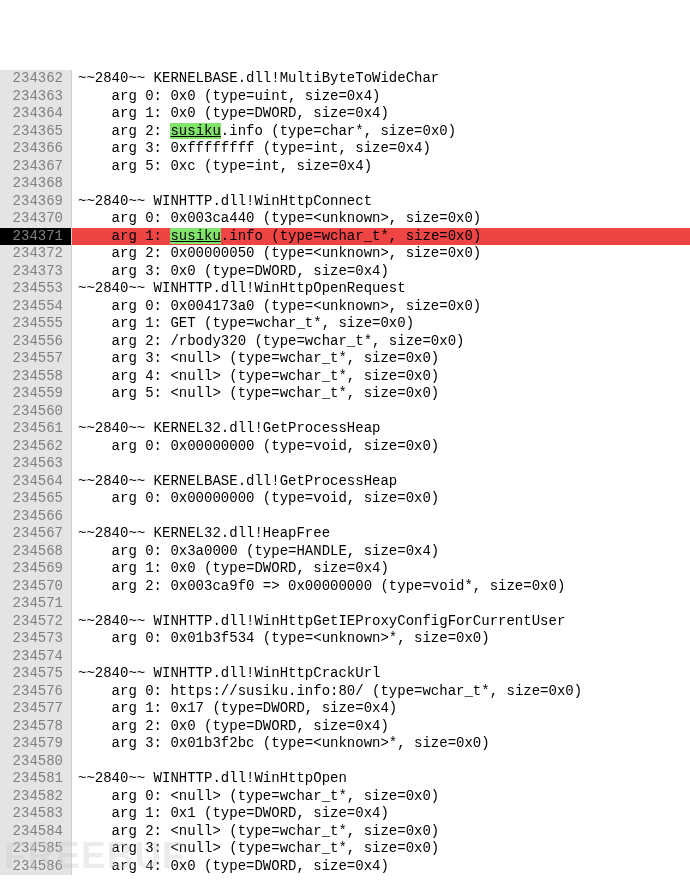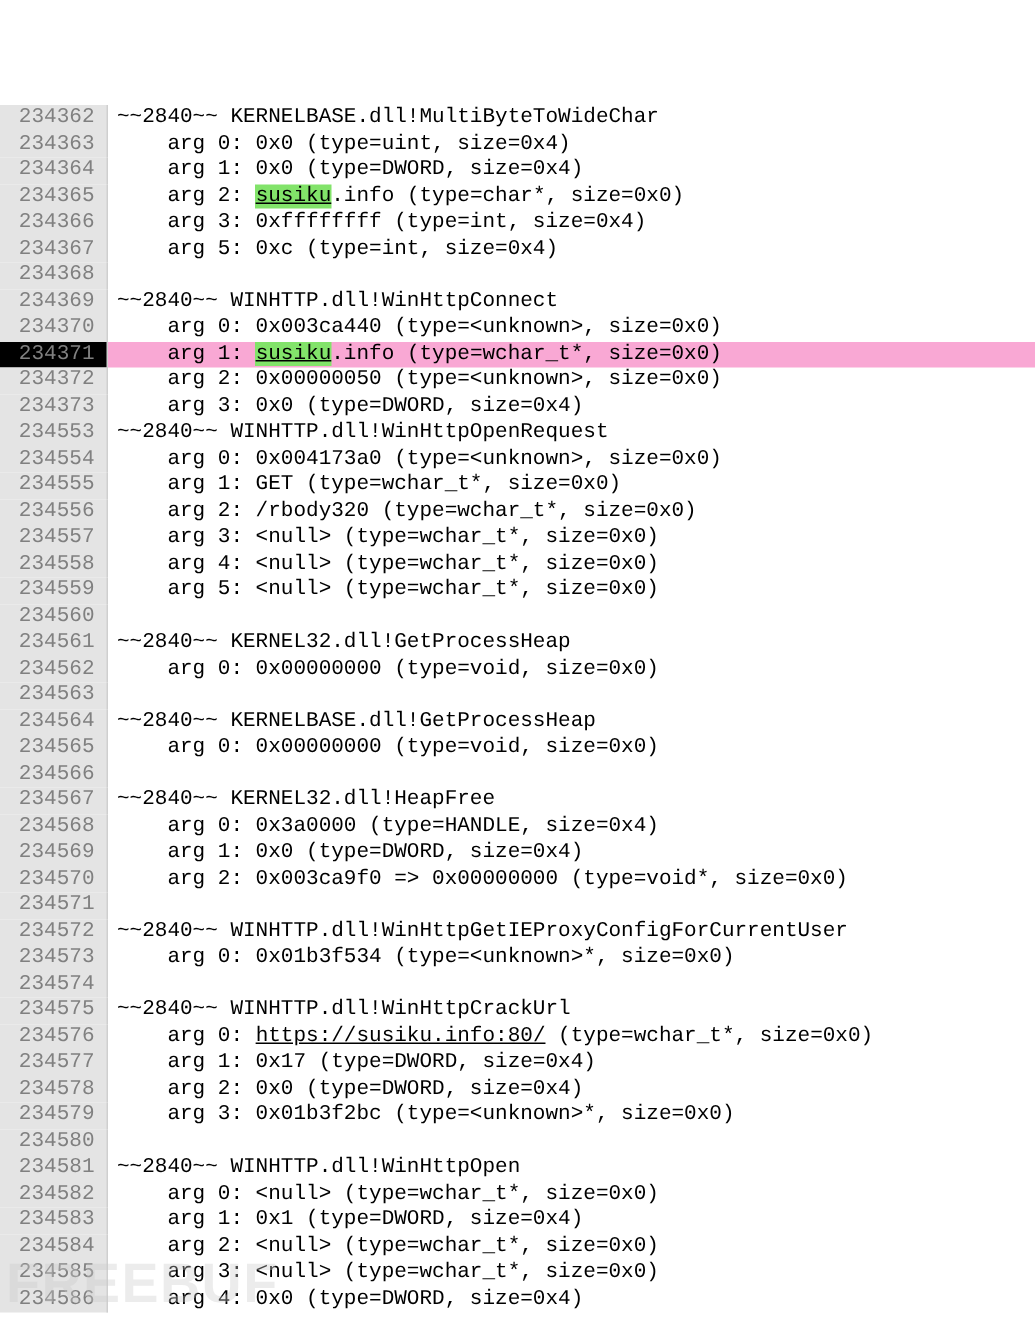--- a/index.html
+++ b/index.html
@@ -30,31 +30,31 @@
     border-right: 1px solid #cfcfcf;
     user-select: none;
     font-size: 14px;
   }
   .code {
     padding-left: 6px;
     color: #000000;
     flex: 1;
   }
   .row.hl-line .code {
-    background: #f9a8d4;
+    background: #ef4444;
   }
   .row.hl-line .gutter {
     background: #000000;
   }
   .hl-word {
     background: #82e36a;
     color: #000;
     text-decoration: underline;
   }
-  .u { text-decoration: underline; }
+  .u { }
   .watermark {
     position: fixed;
     left: 4px;
     bottom: 4px;
     font-family: Arial, Helvetica, sans-serif;
     font-size: 37px;
     font-weight: 700;
     color: rgba(200,200,200,0.35);
     letter-spacing: 1px;
     pointer-events: none;

